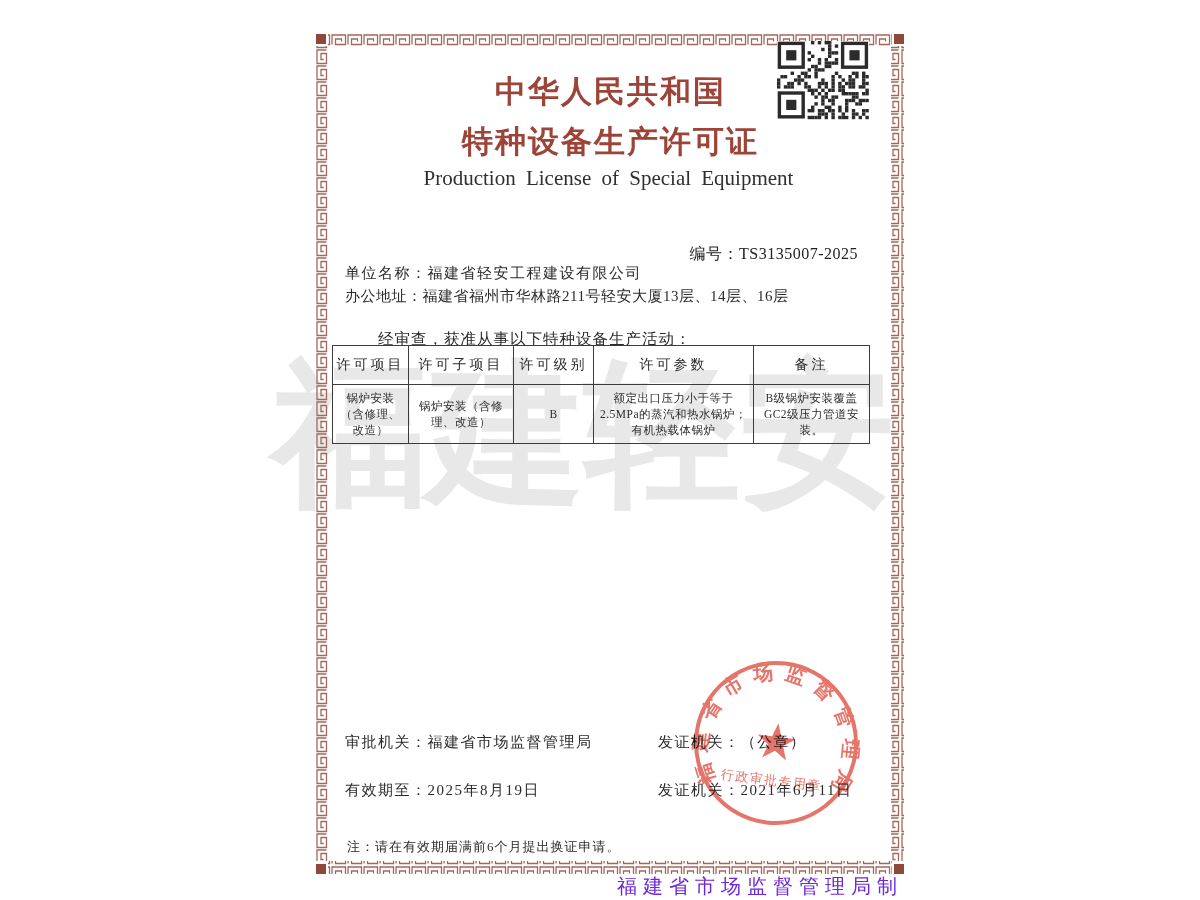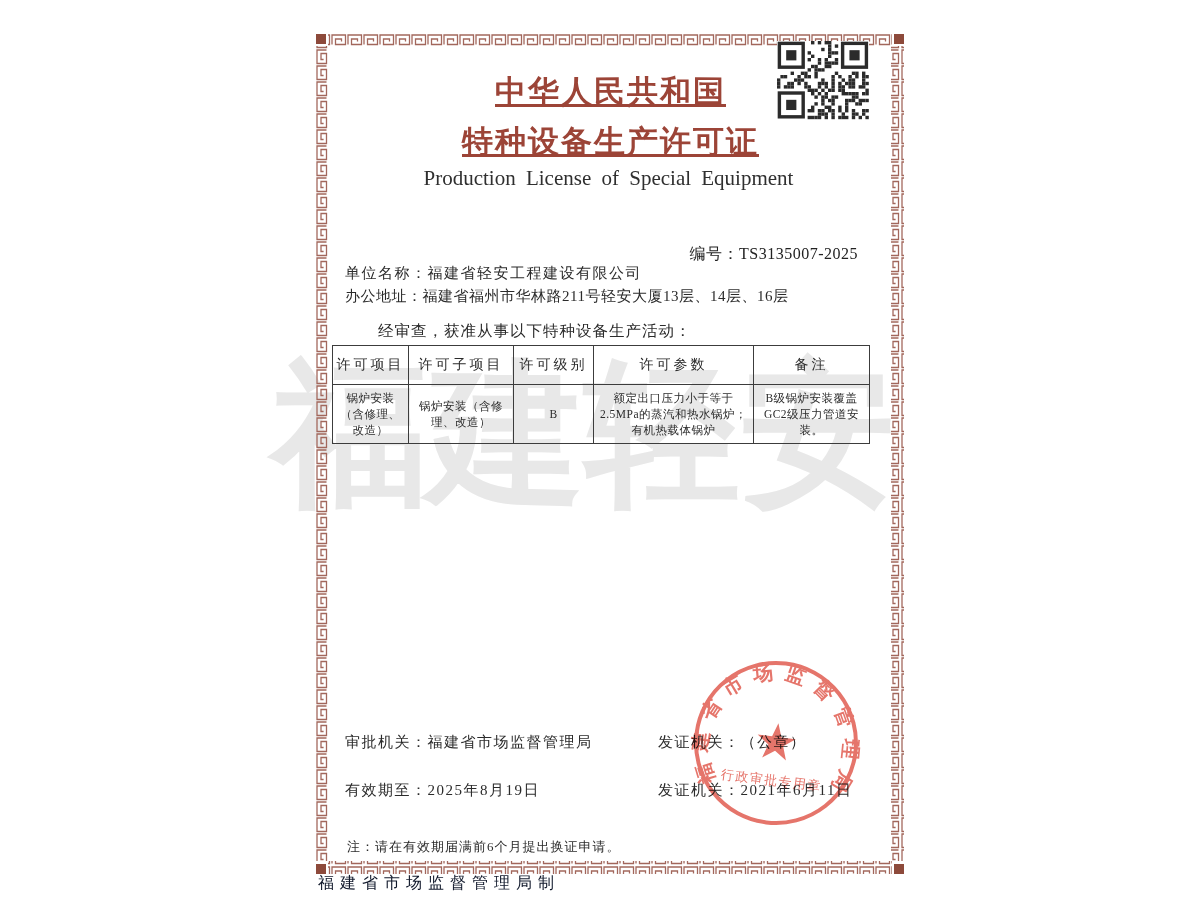--- a/index.html
+++ b/index.html
@@ -18,49 +18,49 @@
   
   .frame-svg { position:absolute; left:315px; top:33px; z-index:1; }
 
   
   .content { position:absolute; left:0; top:0; width:1200px; height:900px; z-index:2; }
   .abs { position:absolute;text-align:right; }
 
   .title-cn {
     left:318px; width:585px; text-align:center;
     font-weight:bold; color:#9c4437; font-size:31px; letter-spacing:2px;
-    line-height:1; white-space:nowrap;text-decoration:underline;
+    line-height:1; white-space:nowrap;
   }
   .title-en {
     left:318px; width:567px; text-align:center;
     color:#2f2f2f; font-size:21px; line-height:1; white-space:nowrap; word-spacing:5px;padding-left:14px;
   }
 
   .serial { left:318px; width:540px; text-align:right; font-size:16px; color:#222;
             letter-spacing:0.5px; white-space:nowrap; }
 
   .line { color:#2b2b2b; font-size:15px; letter-spacing:1.5px; white-space:nowrap; }
-  .intro { color:#2b2b2b; font-size:15.5px; letter-spacing:1px; white-space:nowrap; }
+  .intro { color:#2b2b2b; font-size:15.5px; letter-spacing:1px; white-space:nowrap;margin-top:8px; }
 
   table.license {
     position:absolute; left:332px; top:345px; width:537px;
     border-collapse:collapse; table-layout:fixed; background:transparent;
   }
   table.license th, table.license td {
     border:1.2px solid #3c3c3c; color:#2b2b2b; text-align:center; vertical-align:middle;
     background:transparent; padding:2px 3px;
   }
   table.license th { height:39px; font-size:14px; font-weight:normal; letter-spacing:3px; }
   table.license td { height:59px; font-size:11.5px; line-height:1.4; letter-spacing:0.5px; }
   .c0{width:76px;} .c1{width:105px;} .c2{width:80px;} .c3{width:160px;} .c4{width:116px;}
 
   .footer-line { color:#2b2b2b; font-size:15px; letter-spacing:1.5px; white-space:nowrap; }
   .note-line { color:#2b2b2b; font-size:13px; letter-spacing:1px; white-space:nowrap; }
-  .maker { left:318px; width:585px; text-align:left; color:#0f172a;
-           font-size:16px; letter-spacing:6px; white-space:nowrap; }
+  .maker { left:318px; width:585px; text-align:right; color:#6d28d9;
+           font-size:20px; letter-spacing:6px; white-space:nowrap; }
 
   
   .seal { position:absolute; left:688px; top:655px; width:176px; height:176px;
           z-index:3; opacity:0.82; transform:rotate(7deg); mix-blend-mode:multiply; }
 
   
   .qr { position:absolute; left:777px; top:41px; width:92px; height:79px; background:#fff; }
 </style>
 </head>
 <body>

